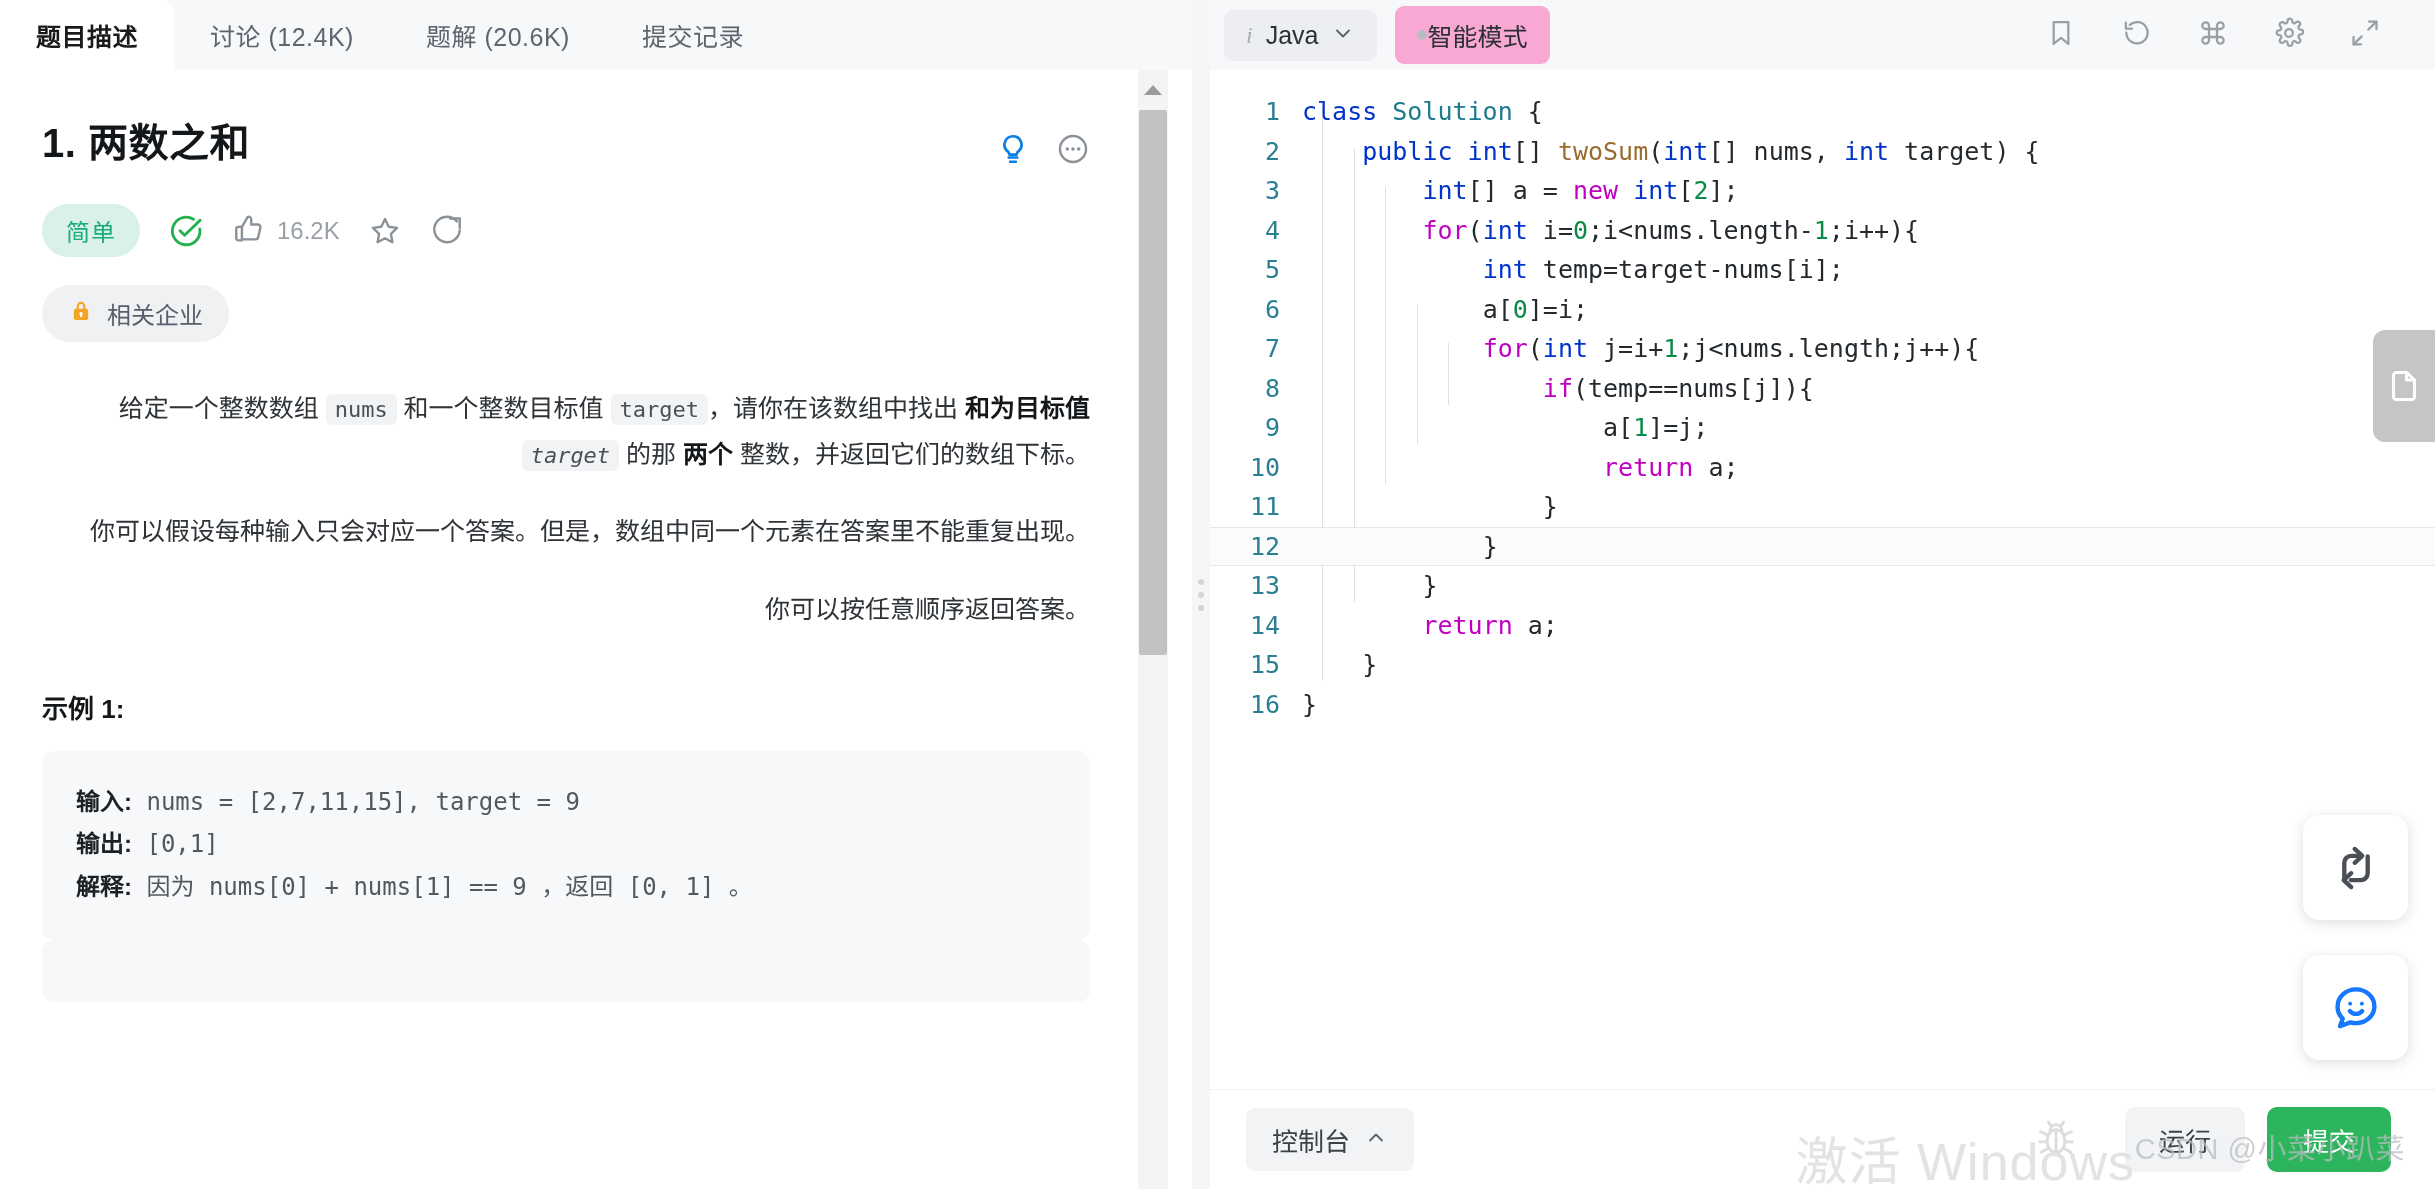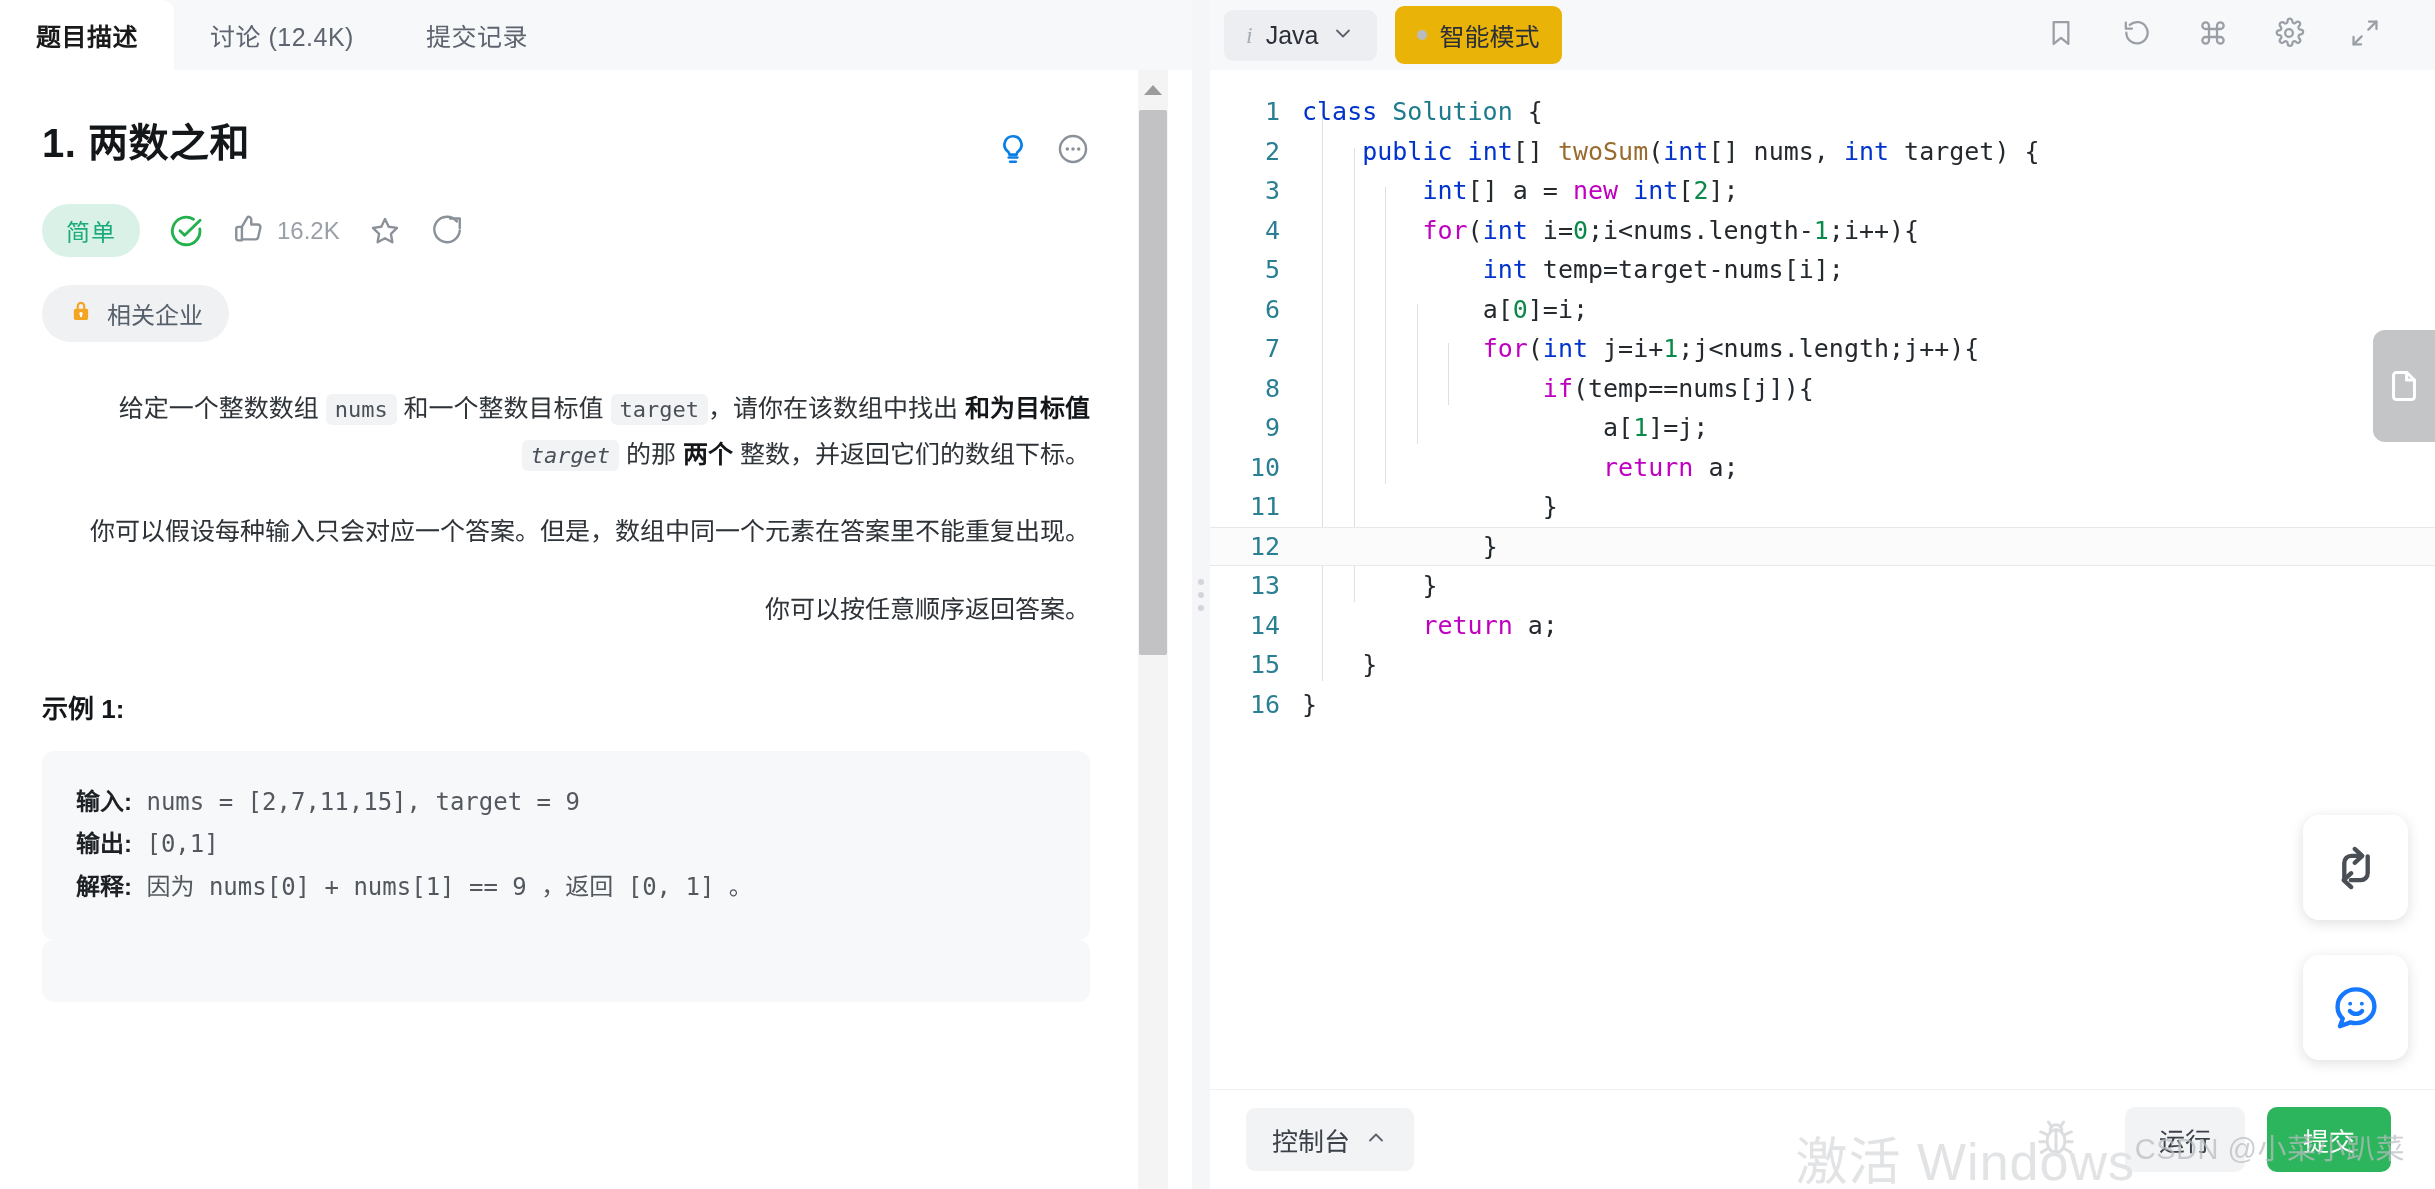--- a/index.html
+++ b/index.html
@@ -136,22 +136,22 @@
     display: flex; align-items: center; gap: 13px;
     background: #eceef1; border-radius: 9px;
     padding: 11px 22px; cursor: pointer;
   }
   .lang-select .info-i {
     font-family: "Liberation Serif", serif; font-style: italic;
     font-size: 24px; color: #a7adb5;
   }
   .lang-select .lang-name { font-size: 25px; color: #2b3038; }
   .smart-mode {
-    display: flex; align-items: center; gap: 12px;
-    background: #eab308; border-radius: 9px;
+    display: flex; align-items: center; gap: 0;
+    background: #f9a8d4; border-radius: 9px;
     padding: 11px 22px; margin-left: 18px; cursor: pointer;
   }
   .smart-mode .dot { width: 10px; height: 10px; border-radius: 50%; background: #b8bcc2; }
   .smart-mode .lbl { font-size: 25px; color: #2b3038; }
   .topbar-icons { margin-left: auto; display: flex; align-items: center; gap: 44px; padding-right: 54px; }
 
   .code-area { position: relative; flex: 1; background: #fff; overflow: hidden; }
   .code-rows { padding-top: 22px; }
   .code-line {
     position: relative; height: 39.5px; display: flex; align-items: center;
@@ -240,20 +240,23 @@
 <div class="app">
 
   <div class="left-panel">
 
     <div class="tabbar">
       <div class="tab active">
         <span>题目描述</span>
       </div>
       <div class="tab">
         <span>讨论 (12.4K)</span>
+      </div>
+      <div class="tab">
+        <span>题解 (20.6K)</span>
       </div>
       <div class="tab">
         <span>提交记录</span>
       </div>
     </div>
 
     <div class="doc-scroll">
       <div class="doc-inner">
 
         <div class="title-row">

